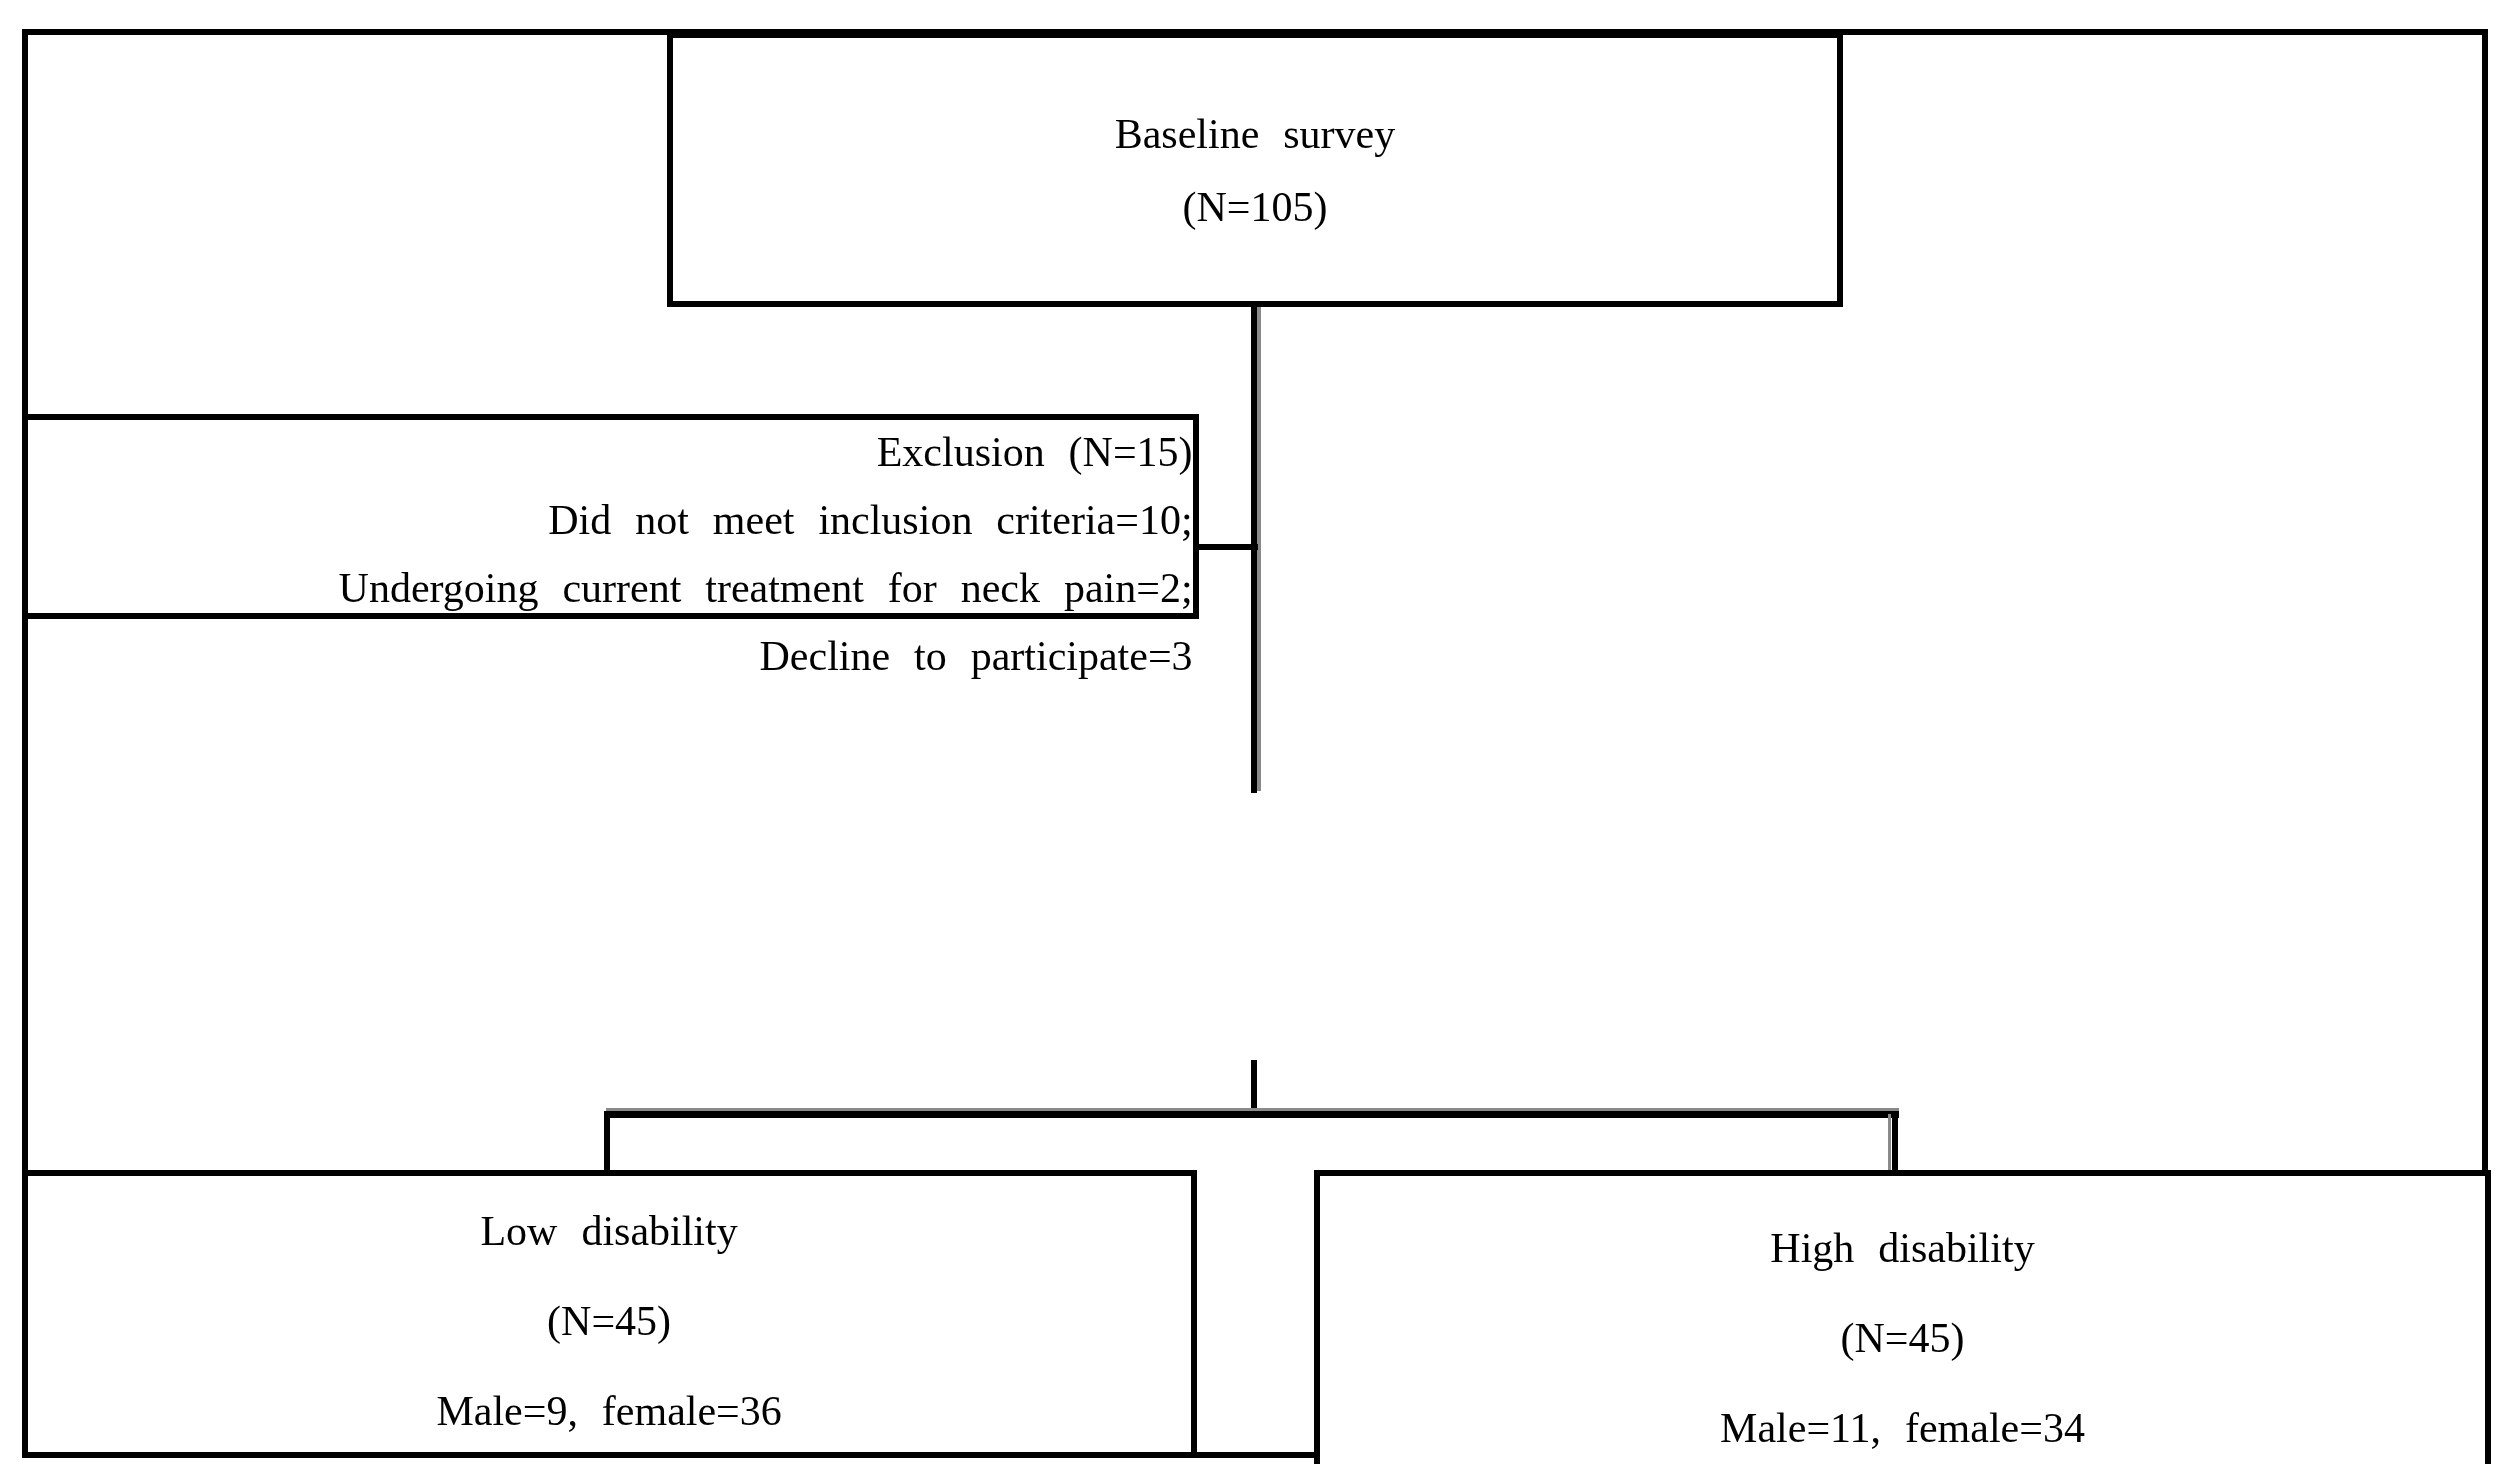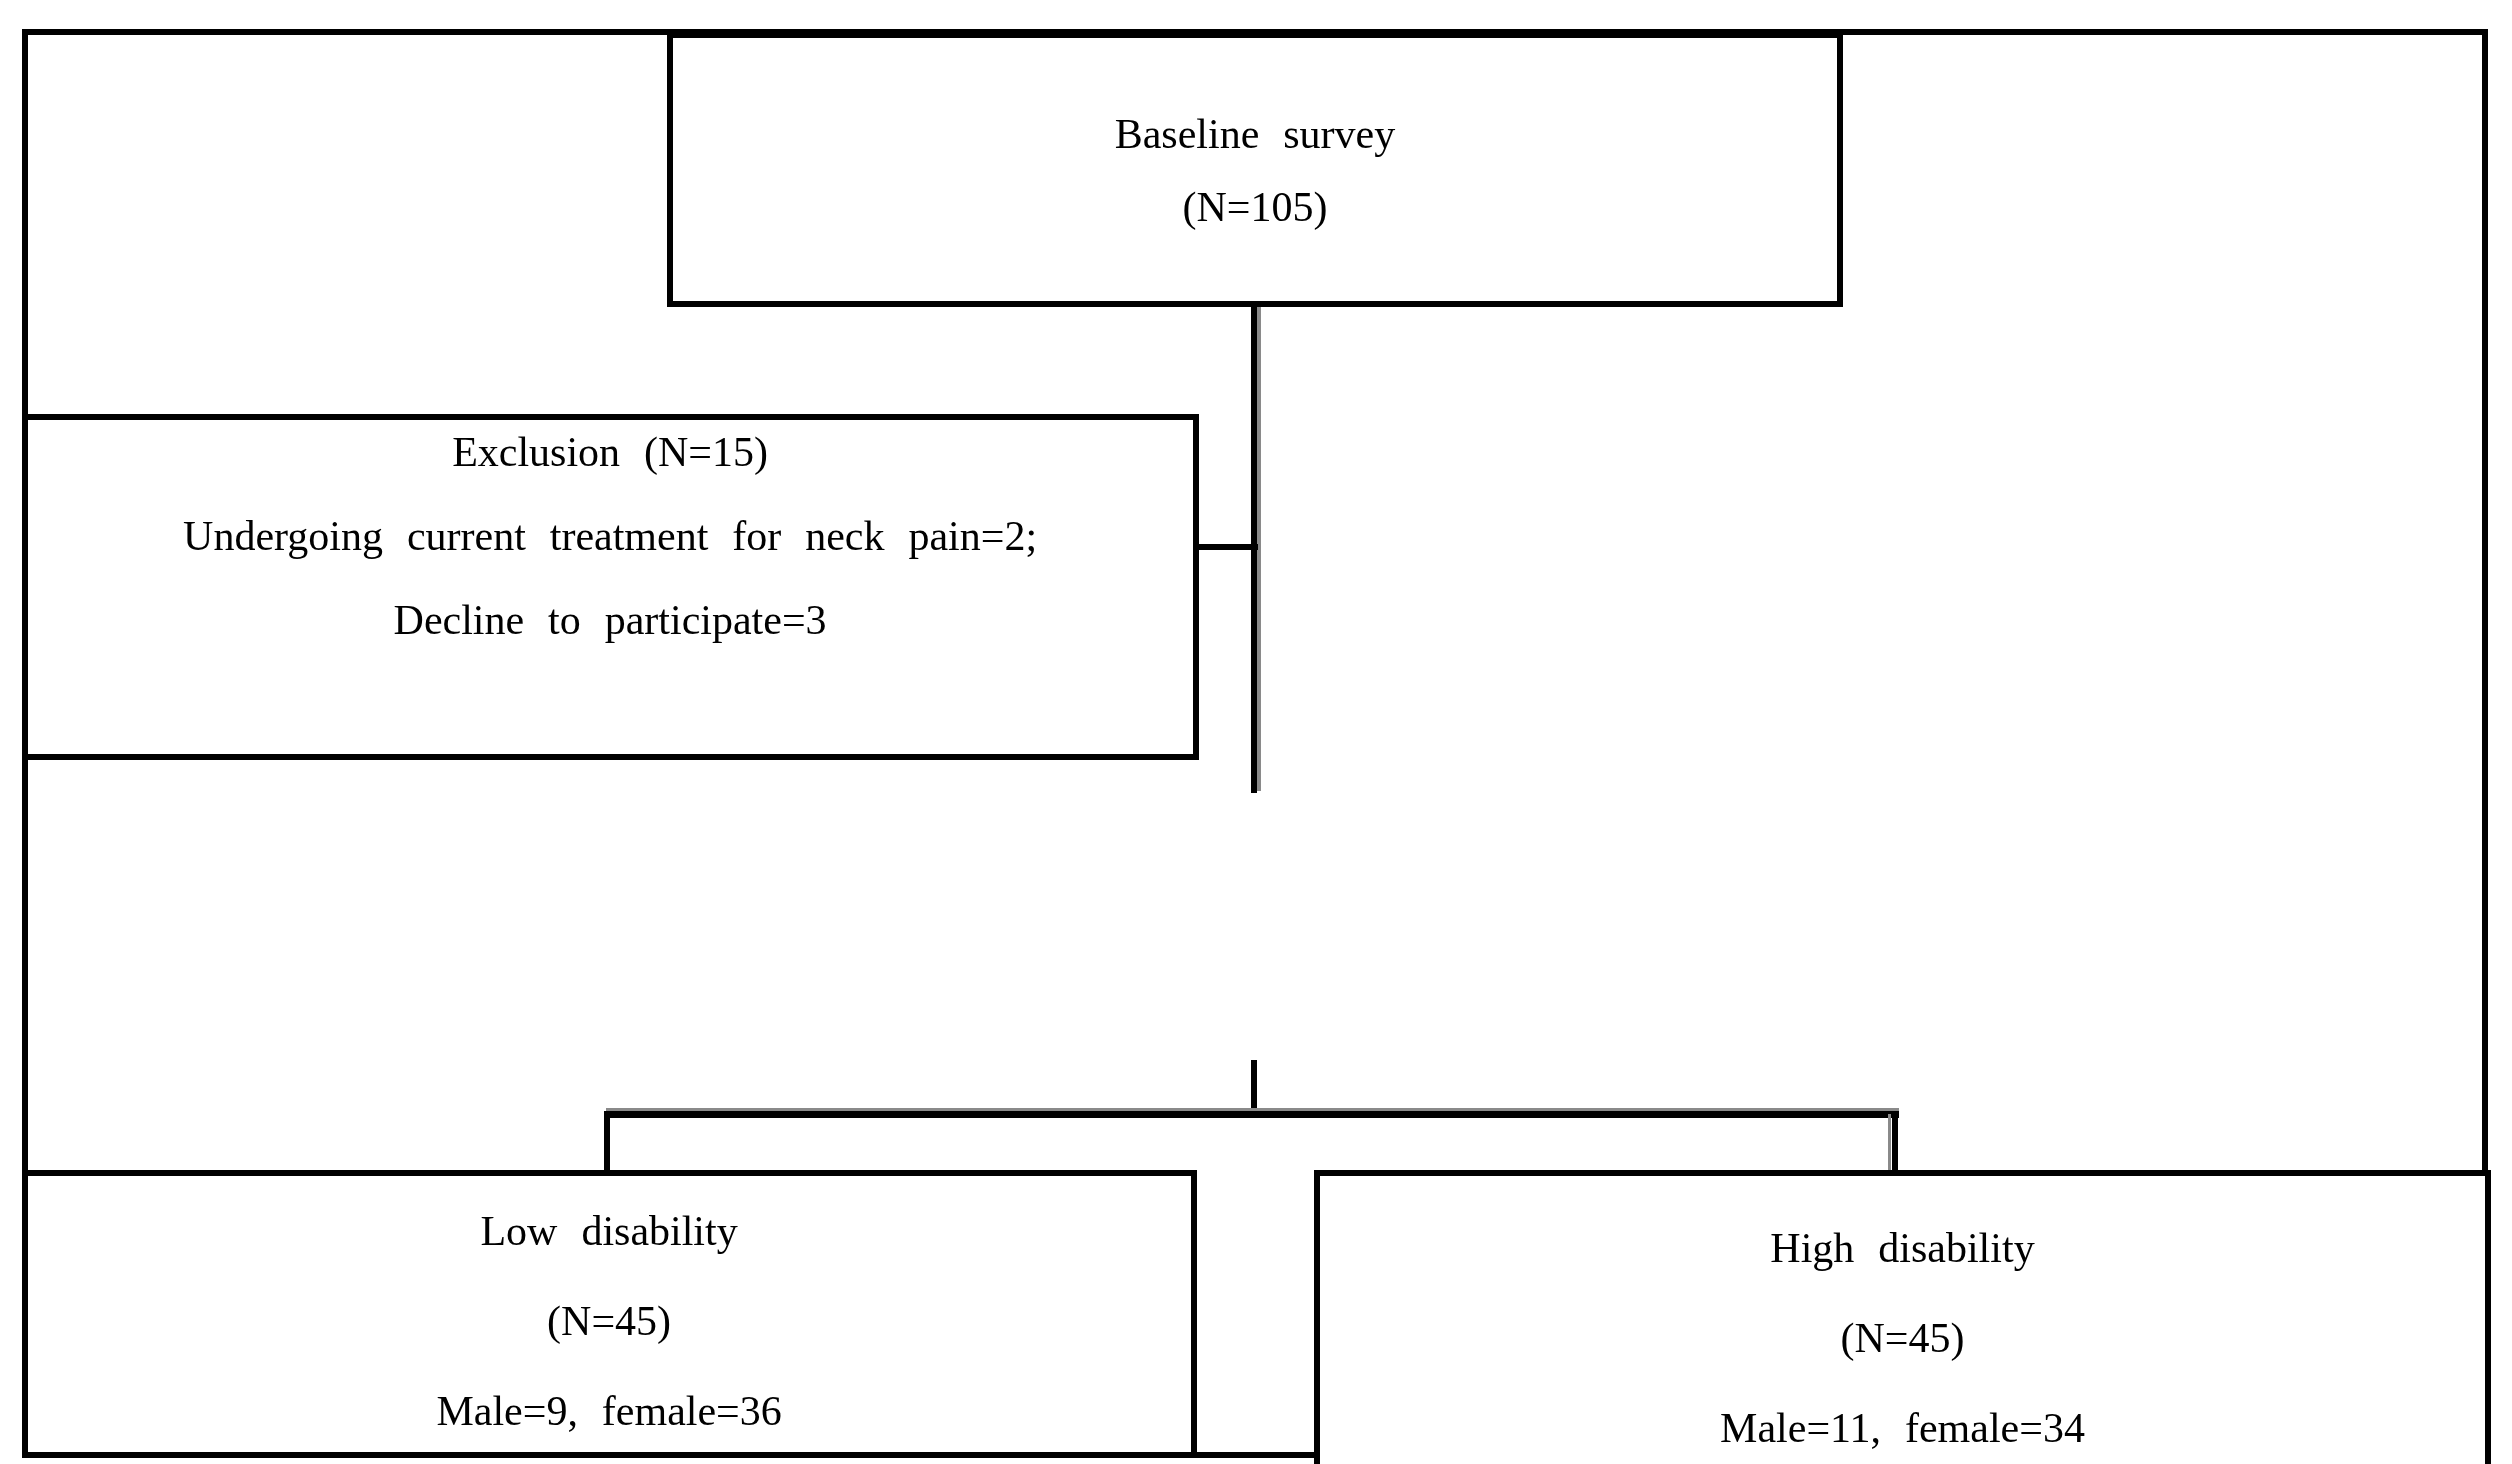--- a/index.html
+++ b/index.html
@@ -44,21 +44,21 @@
     text-align:center;
   }
   .node .line{
     font-size:42px;
     line-height:54px;
     word-spacing:0.32em;
     white-space:nowrap;
   }
   
   .box-baseline   {left:667px;  top:32px;   width:1176px; height:275px; padding-top:69px; gap:19px;}
-  .box-exclusion  {left:21.6px;   top:414px;  width:1177px; height:346px; padding-top:5.4px;   gap:30px;}
+  .box-exclusion  {left:21.6px;   top:414px;  width:1177px; height:205px; padding-top:5.4px;   gap:14px;align-items:flex-end;}
   .box-participate{left:667px;  top:791px; width:1176px; height:273px; padding-top:38px;  gap:36px;}
   .box-low        {left:21.6px;   top:1170px; width:1175px; height:288px; padding-top:28px;  gap:36px;}
   .box-high       {left:1314px; top:1170px; width:1177px; height:370px; padding-top:45px;  gap:36px;}
   
   .v-main-top     {left:1251px; top:304px;  width:6px;    height:489px;}
   .v-main-fringe  {left:1257px; top:307px;  width:4px;    height:484px;}
   .h-exclusion    {left:1199px; top:544px;  width:59px;   height:6px;}
   .v-main-bottom  {left:1251px; top:1060px; width:6px;    height:57px;}
   .h-split-fringe {left:606px;  top:1108px; width:1293px; height:3.4px;}
   .h-split        {left:606px;  top:1111px; width:1293px; height:7.4px;}
@@ -83,20 +83,21 @@
   <div class="fringe v-branch-right-fringe"></div>
   <div class="conn v-branch-right"></div>
 
   <div class="node box-baseline">
     <div class="line">Baseline survey</div>
     <div class="line">(N=105)</div>
   </div>
 
   <div class="node box-exclusion">
     <div class="line">Exclusion (N=15)</div>
+    <div class="line">Did not meet inclusion criteria=10;</div>
     <div class="line">Undergoing current treatment for neck pain=2;</div>
     <div class="line">Decline to participate=3</div>
   </div>
 
 
   <div class="node box-low">
     <div class="line">Low disability</div>
     <div class="line">(N=45)</div>
     <div class="line">Male=9, female=36</div>
   </div>

